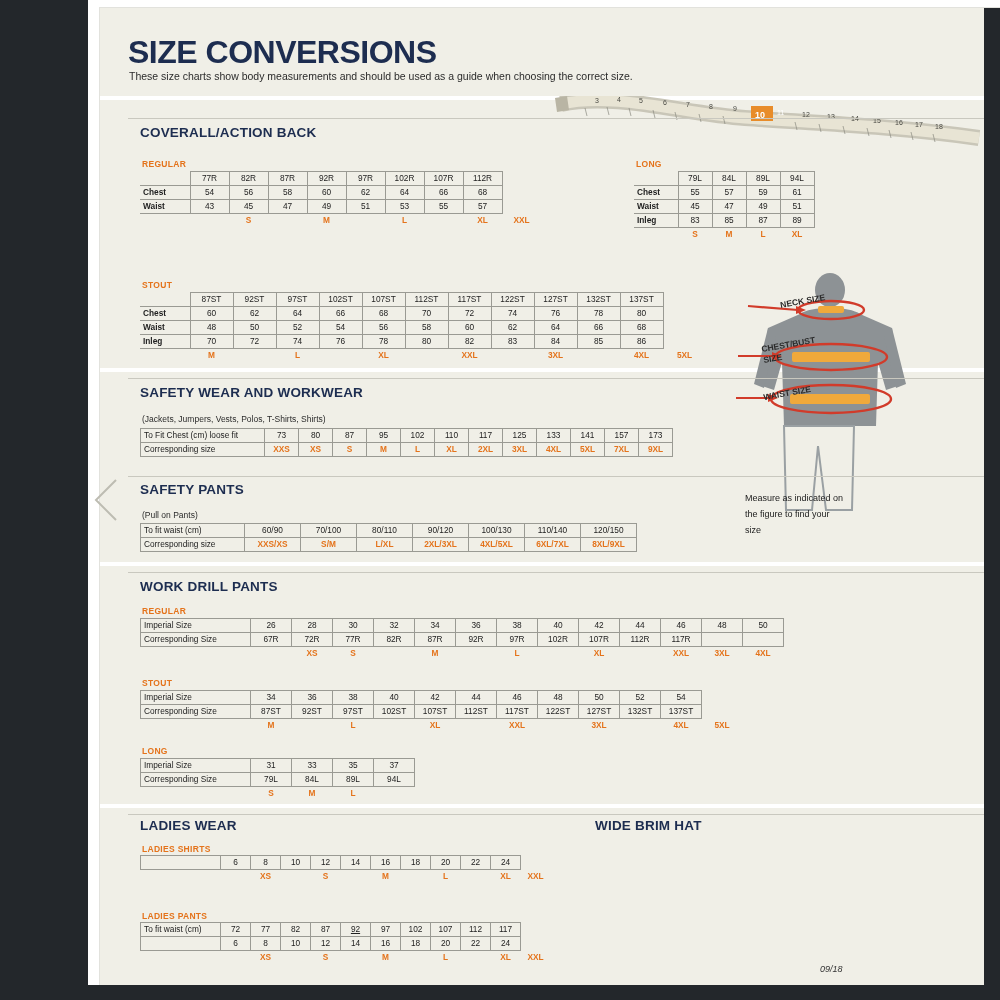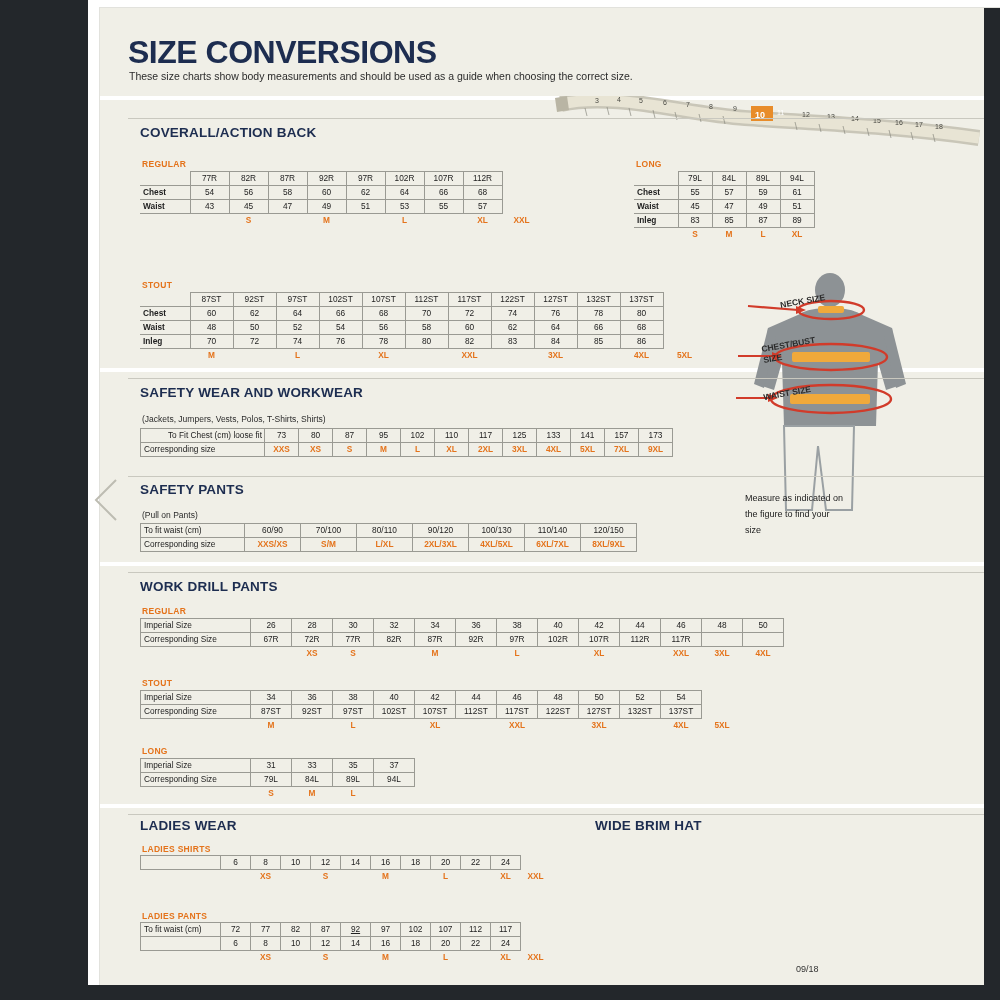--- a/index.html
+++ b/index.html
@@ -345,21 +345,21 @@
     <svg class="arrow-left" style="left:-8px; top:470px;" width="30" height="44" viewBox="0 0 30 44">
       <path d="M24 2 L4 22 L24 42" fill="none" stroke="#bdbcb2" stroke-width="2"></path>
     </svg>
 
     <div class="rulehair" style="left:28px; top:370px; width:856px;"></div>
     <div class="section-head" style="left:40px; top:377px;">SAFETY WEAR AND WORKWEAR</div>
     <div class="note" style="left:42px; top:406px;">(Jackets, Jumpers, Vests, Polos, T-Shirts, Shirts)</div>
     <table class="gt" style="left:40px; top:420px;">
       <tbody id="tb-safetywear">
           <tr>
-            <td class="rowlab-plain" style="width: 124px; text-align: right;">To Fit Chest (cm) loose fit</td>
+            <td class="rowlab-plain" style="width: 124px;">To Fit Chest (cm) loose fit</td>
             <td style="width: 34px;">73</td>
             <td style="width: 34px;">80</td>
             <td style="width: 34px;">87</td>
             <td style="width: 34px;">95</td>
             <td style="width: 34px;">102</td>
             <td style="width: 34px;">110</td>
             <td style="width: 34px;">117</td>
             <td style="width: 34px;">125</td>
             <td style="width: 34px;">133</td>
             <td style="width: 34px;">141</td>
@@ -621,18 +621,18 @@
             <td style="width: 30px;">L</td>
             <td style="width: 30px;"></td>
             <td style="width: 30px;">XL</td>
             <td style="width: 30px;">XXL</td>
           </tr>
         </tbody>
     </table>
 
     <div class="section-head" style="left:495px; top:810px;">WIDE BRIM HAT</div>
 
-    <div class="footer-code" style="left:696px; top:956px;">09/18</div>
+    <div class="footer-code" style="left:720px; top:956px;font-style:italic;">09/18</div>
   </div>
 
   <div class="right-dark"></div>
   <div class="bottom-dark"></div>
 </div>
 
 </body></html>

